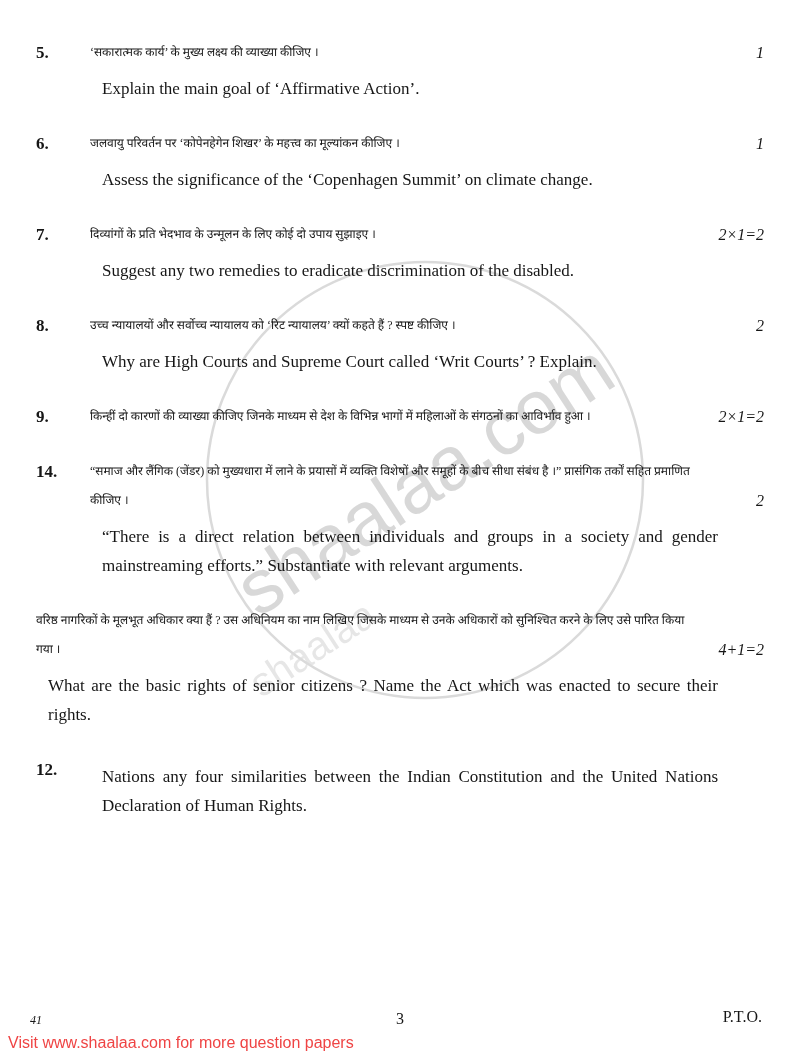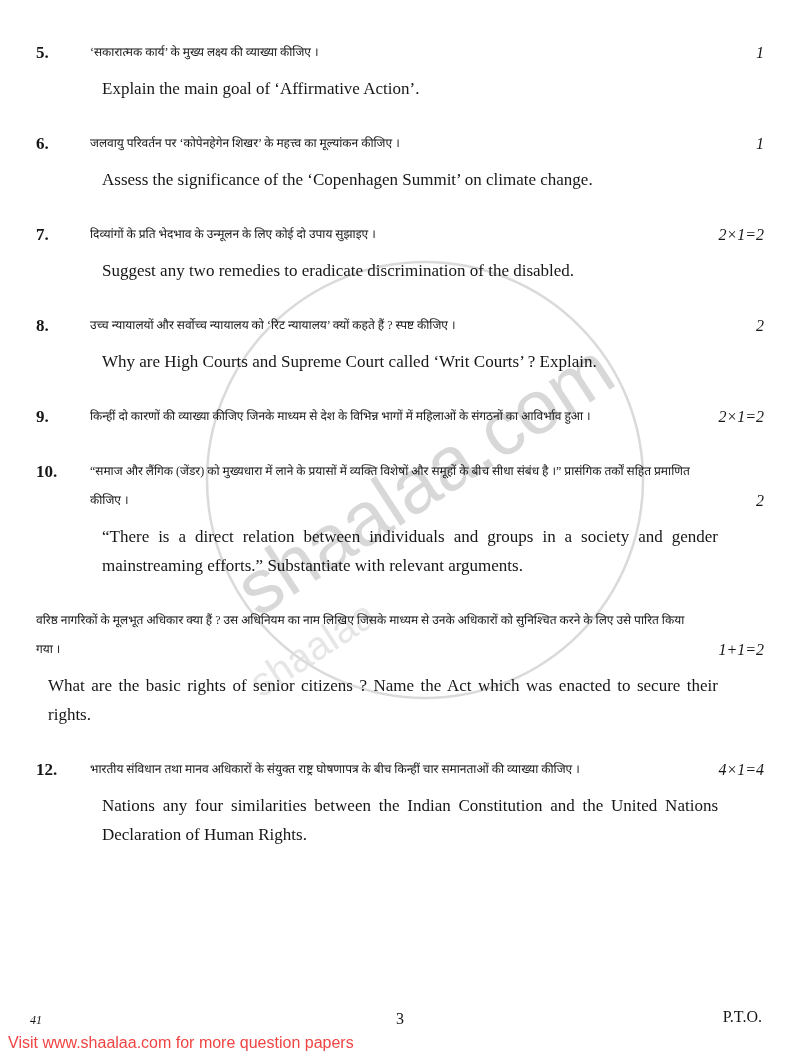--- a/index.html
+++ b/index.html
@@ -133,47 +133,43 @@
     <div class="qnum">9.</div>
     <div class="qbody">
       <div class="hindi-row">
         <div class="hindi">किन्हीं दो कारणों की व्याख्या कीजिए जिनके माध्यम से देश के विभिन्न भागों में महिलाओं के संगठनों का आविर्भाव हुआ ।</div>
         <div class="marks">2×1=2</div>
       </div>
     </div>
   </div>
 
   <div class="question">
-    <div class="qnum">10.</div>
+    <div class="qnum">14.</div>
     <div class="qbody">
       <div class="hindi-row">
         <div class="hindi">“समाज और लैंगिक (जेंडर) को मुख्यधारा में लाने के प्रयासों में व्यक्ति विशेषों और समूहों के बीच सीधा संबंध है ।” प्रासंगिक तर्कों सहित प्रमाणित कीजिए ।</div>
         <div class="marks">2</div>
       </div>
       <div class="english">“There is a direct relation between individuals and groups in a society and gender mainstreaming efforts.” Substantiate with relevant arguments.</div>
     </div>
   </div>
 
   <div class="question">
     <div class="qbody">
       <div class="hindi-row">
         <div class="hindi">वरिष्ठ नागरिकों के मूलभूत अधिकार क्या हैं ? उस अधिनियम का नाम लिखिए जिसके माध्यम से उनके अधिकारों को सुनिश्चित करने के लिए उसे पारित किया गया ।</div>
-        <div class="marks">1+1=2</div>
+        <div class="marks">4+1=2</div>
       </div>
       <div class="english">What are the basic rights of senior citizens ? Name the Act which was enacted to secure their rights.</div>
     </div>
   </div>
 
   <div class="question">
     <div class="qnum">12.</div>
     <div class="qbody">
-      <div class="hindi-row">
-        <div class="hindi">भारतीय संविधान तथा मानव अधिकारों के संयुक्त राष्ट्र घोषणापत्र के बीच किन्हीं चार समानताओं की व्याख्या कीजिए ।</div>
-        <div class="marks">4×1=4</div>
-      </div>
       <div class="english">Nations any four similarities between the Indian Constitution and the United Nations Declaration of Human Rights.</div>
     </div>
   </div>
 </div>
 
 <div class="footer-num">41</div>
 <div class="footer-page">3</div>
 <div class="footer-pto">P.T.O.</div>
 <div class="footer-banner">Visit www.shaalaa.com for more question papers</div>
 

